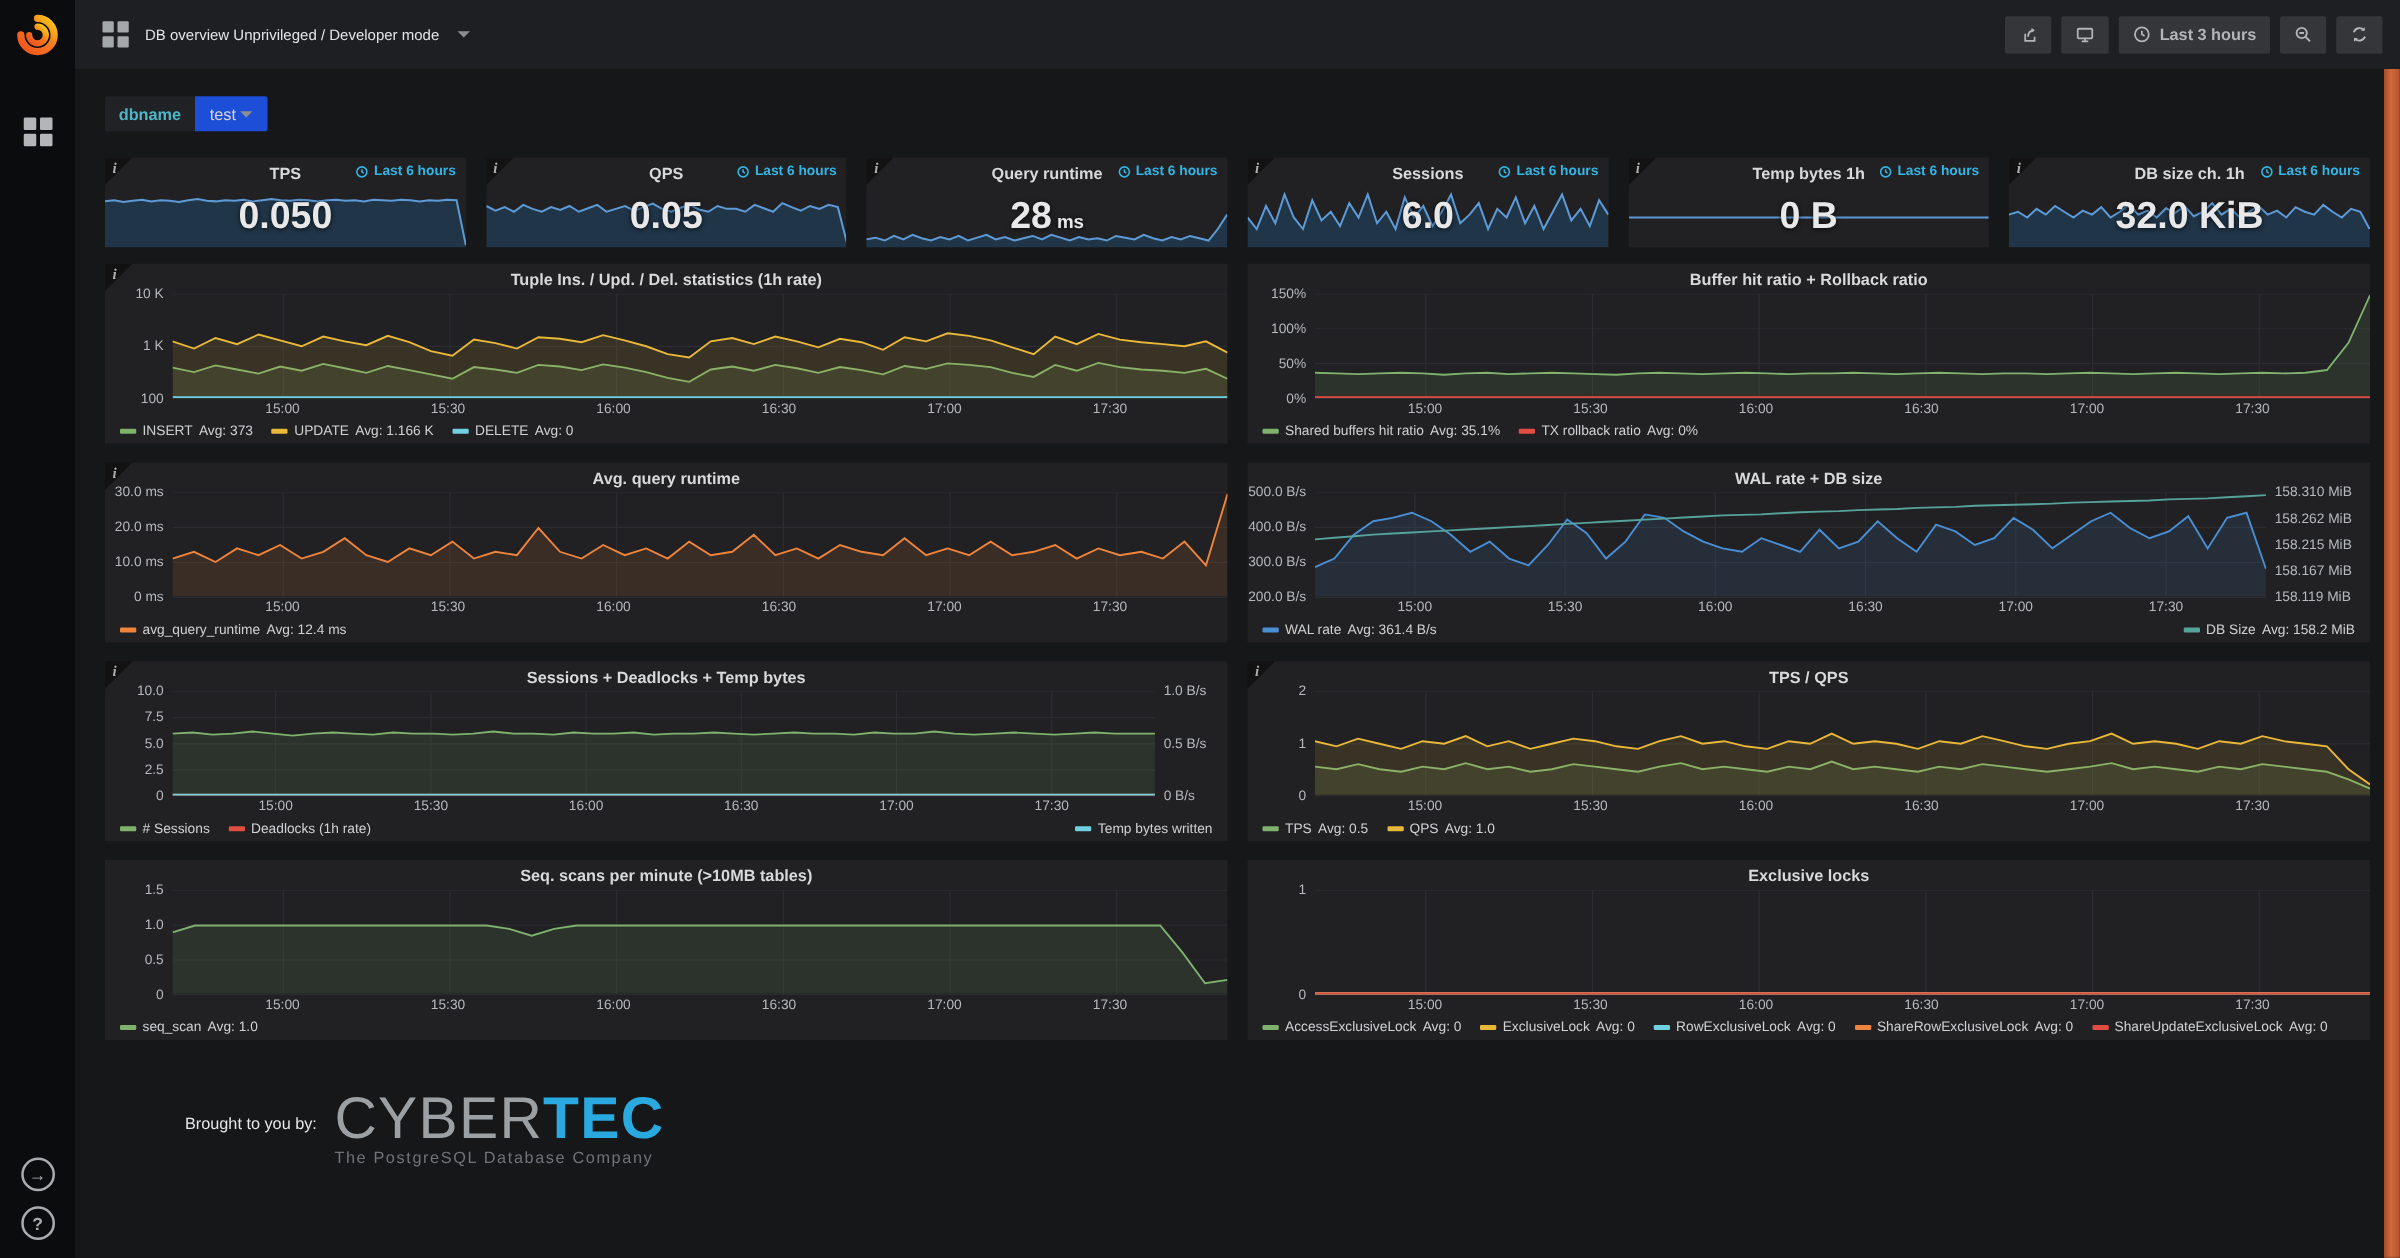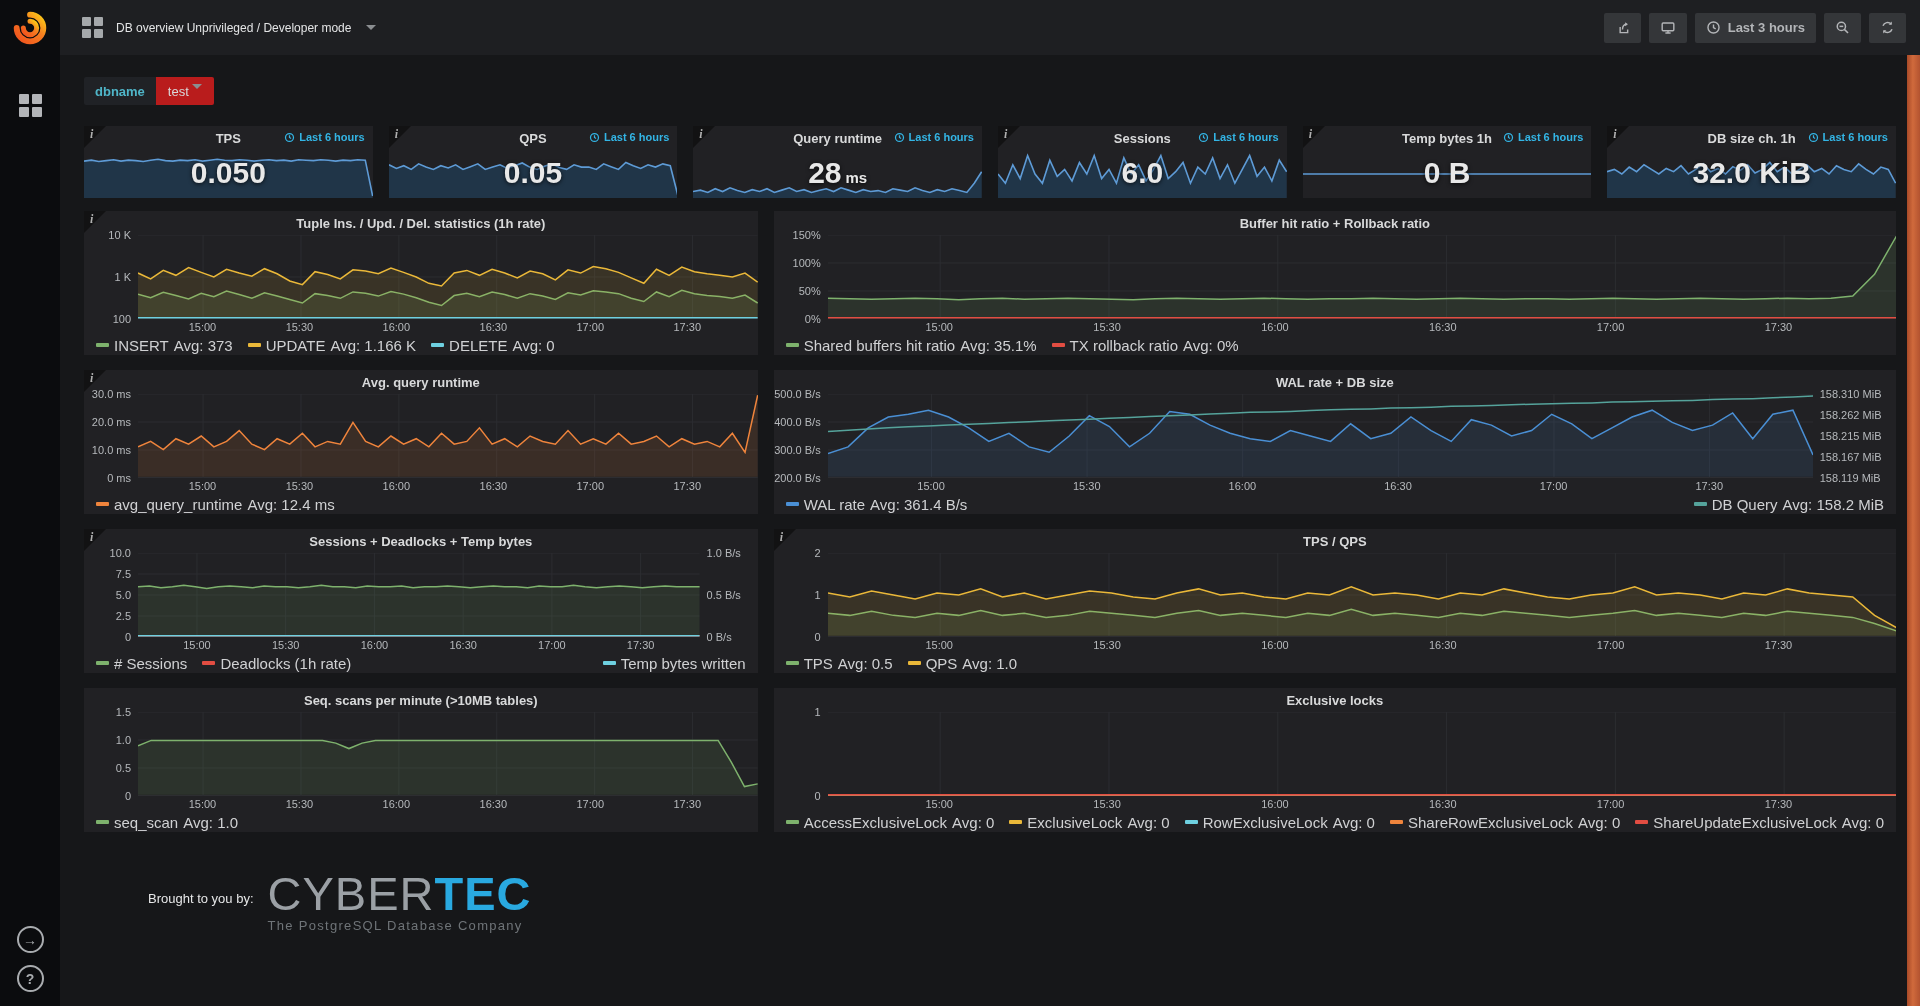--- a/index.html
+++ b/index.html
@@ -29,22 +29,22 @@
            border-top:5px solid #8b8e91; margin-left:2px; }
   .nav-right { margin-left:auto; display:flex; gap:8px; align-items:center; }
   .nav-btn { height:30px; background:#343639; border-radius:2px; display:flex; align-items:center; gap:7px;
              padding:0 11px; color:#b3b5b8; font-size:13px; font-weight:600; cursor:pointer; }
   .nav-btn svg { display:block; }
   
   .content { margin-left:60px; padding:22px 24px 0; }
   .var-row { display:flex; margin-bottom:21px; height:28px; }
   .var-label { background:#202226; color:#4fb6c9; font-size:13px; font-weight:700; padding:7px 11px;
                border-radius:2px 0 0 2px; }
-  .var-value { background:#b91c1c; color:#d8d9da; font-size:13px; padding:7px 12px; display:flex;
-               gap:1px; border-radius:0 2px 2px 0; cursor:pointer; }
+  .var-value { background:#1d4ed8; color:#d8d9da; font-size:13px; padding:7px 12px; display:flex;
+               align-items:center; gap:1px; border-radius:0 2px 2px 0; cursor:pointer; }
   
   .panel { background:#212124; position:relative; }
   .info-corner { position:absolute; top:0; left:0; width:0; height:0;
                  border-top:22px solid rgba(0,0,0,.45); border-right:22px solid transparent; z-index:3; cursor:pointer; }
   .info-i { position:absolute; top:1px; left:6px; font-family:"Liberation Serif", serif; font-style:italic;
             font-weight:700; font-size:12px; color:#b0b0b0; z-index:4; pointer-events:none; }
   .panel-header { height:24px; position:relative; display:flex; align-items:center; justify-content:center; }
   .panel-title { font-size:13px; font-weight:600; color:#d8d9da; cursor:pointer; white-space:nowrap; }
   .timerange { position:absolute; right:8px; top:5px; color:#33b5e5; font-size:11px; font-weight:700;
                display:flex; align-items:center; gap:4px; cursor:pointer; }
@@ -62,21 +62,21 @@
   .chart-panel { height:144px; display:flex; flex-direction:column; }
   .chart-body { flex:1; display:flex; min-height:0; }
   .y-axis { position:relative; font-size:11px; color:#b6b9bc; }
   .y-axis.left { width:54px; }
   .y-axis .yl { position:absolute; right:7px; transform:translateY(-50%); white-space:nowrap; }
   .y-axis.right .yl { left:7px; right:auto; }
   .plot { flex:1; position:relative; }
   .plot svg { position:absolute; inset:0; width:100%; height:100%; }
   .x-axis { height:16px; position:relative; font-size:11px; color:#b6b9bc; }
   .x-axis .xl { position:absolute; transform:translateX(-50%); top:2px; }
-  .legend { height:20px; display:flex; align-items:center; gap:15px; padding:0 12px; font-size:15px;
+  .legend { height:20px; display:flex; align-items:center; gap:15px; padding:0 12px; font-size:11px;
             color:#d0d1d3; overflow:hidden; white-space:nowrap; }
   .legend-item { display:flex; align-items:center; gap:5px; cursor:pointer; }
   .legend-item.right { margin-left:auto; }
   .swatch { width:13px; height:4px; border-radius:1px; flex:0 0 auto; }
   
   .footer { margin:40px 0 0 64px; display:flex; align-items:flex-end; gap:14px; }
   .footer-prefix { font-size:13px; color:#e6e7e8; margin-bottom:27px; }
   .cyber-word { font-size:47px; line-height:0.92; letter-spacing:1px; }
   .cyber-word .cyber { color:#9ba0a5; font-weight:400; }
   .cyber-word .tec { color:#29a9e0; font-weight:700; }
@@ -523,21 +523,21 @@
           <div class="xl" style="left: 89.5%;">17:30</div>
         </div>
         <div class="legend">
           <div class="legend-item">
             <span class="swatch" style="background: rgb(74, 143, 212);"></span>
             <span>WAL rate</span>
             <span>Avg: 361.4 B/s</span>
           </div>
           <div class="legend-item right">
             <span class="swatch" style="background: rgb(85, 163, 155);"></span>
-            <span>DB Query</span>
+            <span>DB Size</span>
             <span>Avg: 158.2 MiB</span>
           </div>
         </div>
       </div>
       <div class="panel chart-panel">
         <div class="info-corner"></div>
         <span class="info-i">i</span>
         <div class="panel-header">
           <span class="panel-title">Sessions + Deadlocks + Temp bytes</span>
         </div>

